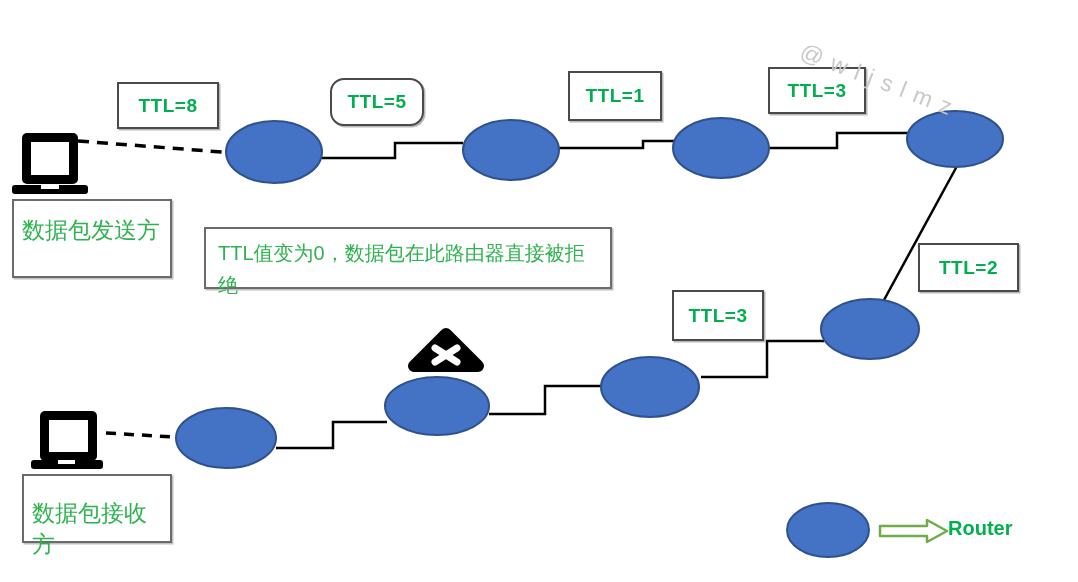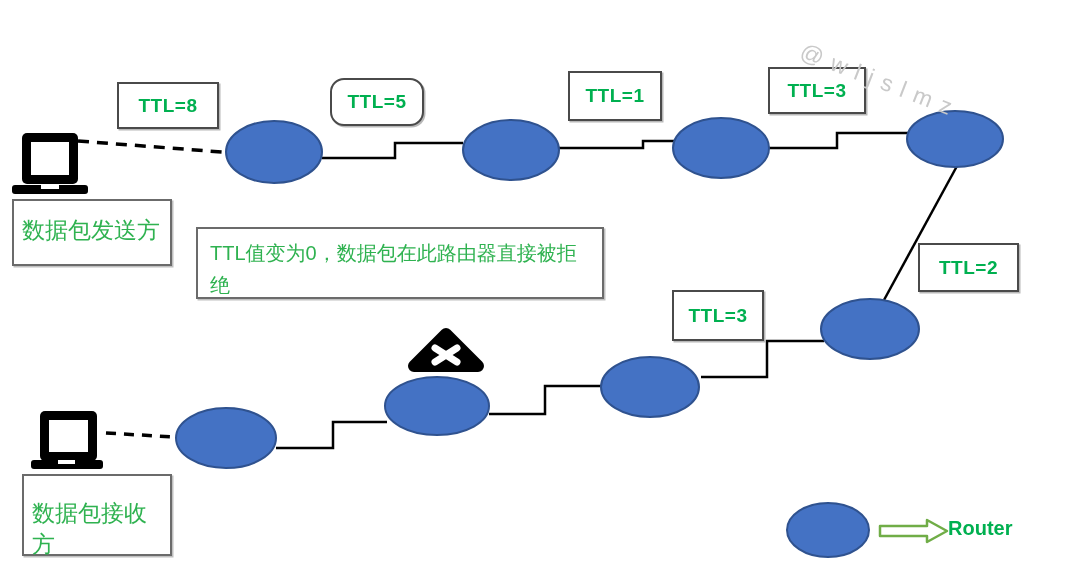--- a/index.html
+++ b/index.html
@@ -29,23 +29,23 @@
   #ttl1{left:672px;top:290px;width:88px;height:47px;}
 
   .bigbox{
     position:absolute;
     background:#ffffff;
     border:2px solid #6b6b6b;
     box-shadow:1.5px 1.5px 0 #c0c0c0;
     color:#2fb250;
     box-sizing:border-box;
   }
-  #sender-box{left:12px;top:199px;width:160px;height:67px;font-size:23px;padding:14px 6px 0 8px;}
-  #receiver-box{left:22px;top:474px;width:150px;height:82px;font-size:23px;padding:22px 6px 0 8px;}
-  #note-box{left:196px;top:227px;width:408px;height:72px;font-size:20px;line-height:1.6;padding:8px 15px 0 12px;}
+  #sender-box{left:12px;top:199px;width:160px;height:79px;font-size:23px;padding:14px 6px 0 8px;}
+  #receiver-box{left:22px;top:474px;width:150px;height:69px;font-size:23px;padding:22px 6px 0 8px;}
+  #note-box{left:204px;top:227px;width:408px;height:62px;font-size:20px;line-height:1.6;padding:8px 15px 0 12px;}
 
   #router-label{
     position:absolute;left:948px;top:517px;
     font-size:20px;font-weight:bold;color:#00B050;text-align:center;
   }
   #watermark{
     position:absolute;left:806px;top:38px;
     color:#C9C9C9;font-size:23px;letter-spacing:9px;
     transform:rotate(21deg);transform-origin:0 0;
     white-space:nowrap;

